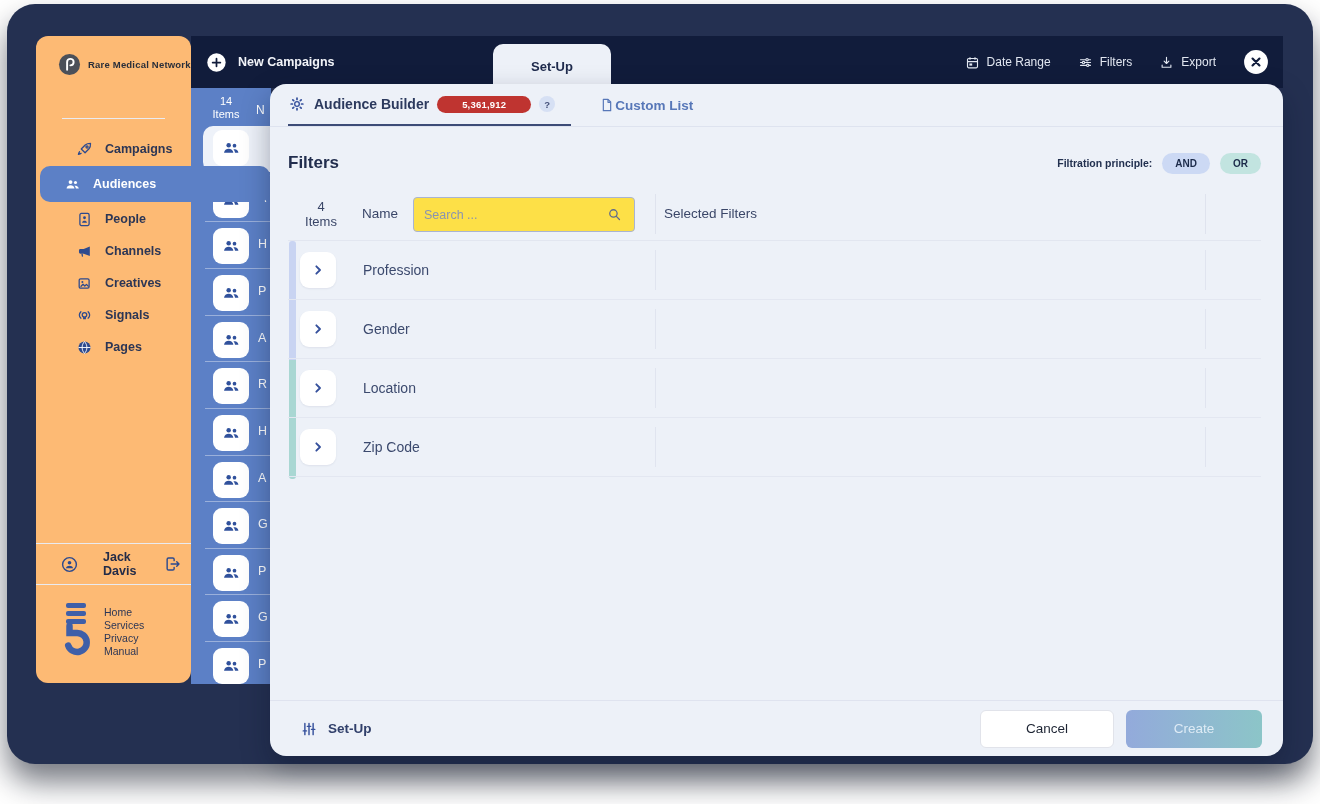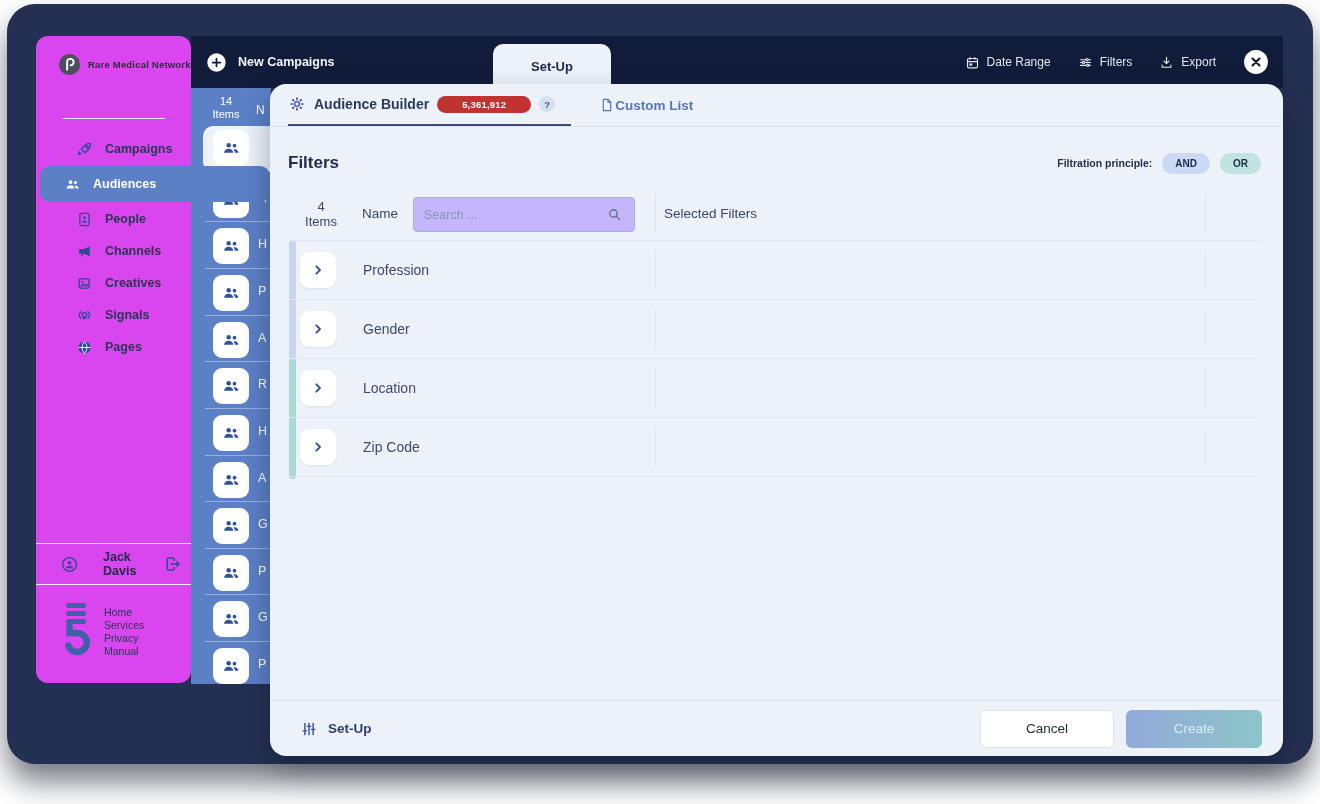--- a/index.html
+++ b/index.html
@@ -10,21 +10,21 @@
     -webkit-font-smoothing:antialiased;
   }
   .frame {
     position:absolute; left:7px; top:4px; width:1306px; height:760px;
     background:#243051; border-radius:28px;
     box-shadow:0 18px 30px rgba(8,12,28,.55);
   }
   
   .sidebar {
     position:absolute; left:29px; top:32px; width:155px; height:647px;
-    background:#d946ef; border-radius:12px; z-index:3; overflow:visible;
+    background:#fdba74; border-radius:12px; z-index:3; overflow:visible;
   }
   .brand { position:absolute; left:22px; top:17px; display:flex; align-items:center; gap:7px; }
   .brand-circle { width:23px; height:23px; flex:0 0 23px; }
   .brand-name { font-size:9.5px; font-weight:800; color:#2a2f3a; letter-spacing:.2px; }
   .side-divider { position:absolute; left:26px; right:26px; height:1px; background:#e9ebf1; }
   .menu { position:absolute; left:0; top:96px; width:155px; }
   .mi {
     display:flex; align-items:center; gap:12px; height:30px; margin:2px 12px;
     padding-left:28px; font-size:12.5px; font-weight:700; color:#2c3655; cursor:pointer;
   }
@@ -100,21 +100,21 @@
   .m-title { font-size:17px; font-weight:600; color:#222e4e; }
   .filtration { display:flex; align-items:center; gap:10px; }
   .filtration-label { font-size:10.5px; font-weight:700; color:#22304f; }
   .pill { font-size:10px; font-weight:700; color:#1c2b4a; padding:5px 13px; border-radius:11px; cursor:pointer; }
   .pill-and { background:#ccd9f4; }
   .pill-or { background:#c2e4e0; }
   .m-table-header { position:absolute; left:18px; right:22px; top:104px; height:53px; border-bottom:1px solid #e2e6f0; }
   .th-count { position:absolute; left:0; top:11px; width:66px; text-align:center; font-size:13px; line-height:15px; color:#3a4668; }
   .th-name { position:absolute; left:74px; top:18px; font-size:13.5px; color:#3a4668; }
   .th-search { position:absolute; left:125px; top:9px; width:222px; height:35px;
-    border:1px solid #a9b4d2; border-radius:4px; background:#c4b5fd; padding:0 32px 0 10px;
+    border:1px solid #a9b4d2; border-radius:4px; background:#fde047; padding:0 32px 0 10px;
     font-size:12.5px; color:#3a4668; font-family:"Liberation Sans",sans-serif; outline:none; }
   .th-search::placeholder { color:#8a94b0; }
   .th-search-icon { position:absolute; left:318px; top:18px; width:17px; height:17px; }
   .th-vdiv { position:absolute; top:6px; bottom:6px; width:1px; background:#dfe3ee; }
   .th-selected { position:absolute; left:376px; top:18px; font-size:13.5px; color:#3a4668; }
   .m-rows { position:absolute; left:18px; right:22px; top:157px; height:238px; }
   .accent { position:absolute; left:1px; width:7px; }
   .accent-a { top:0; height:119px; background:#c9d4f2; border-radius:3px 3px 0 0; }
   .accent-b { top:119px; height:119px; background:#a9d7d3; border-radius:0 0 3px 3px; }
   .f-row { position:relative; height:59px; border-bottom:1px solid #e3e7f1; }

